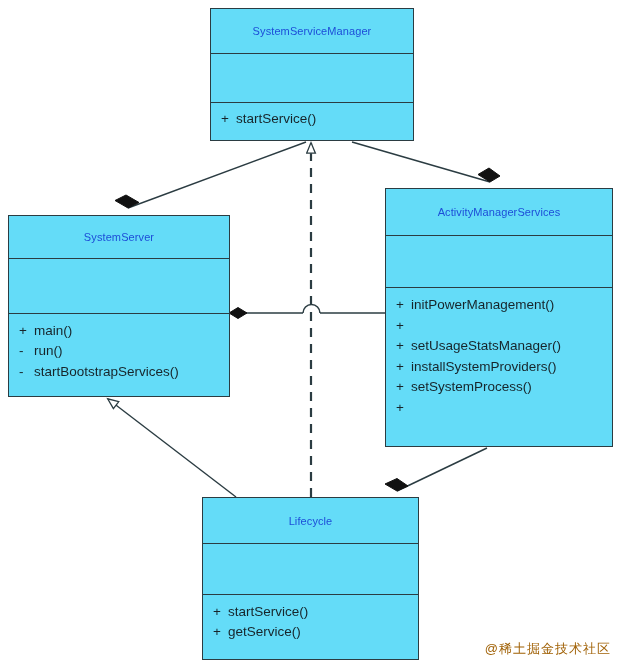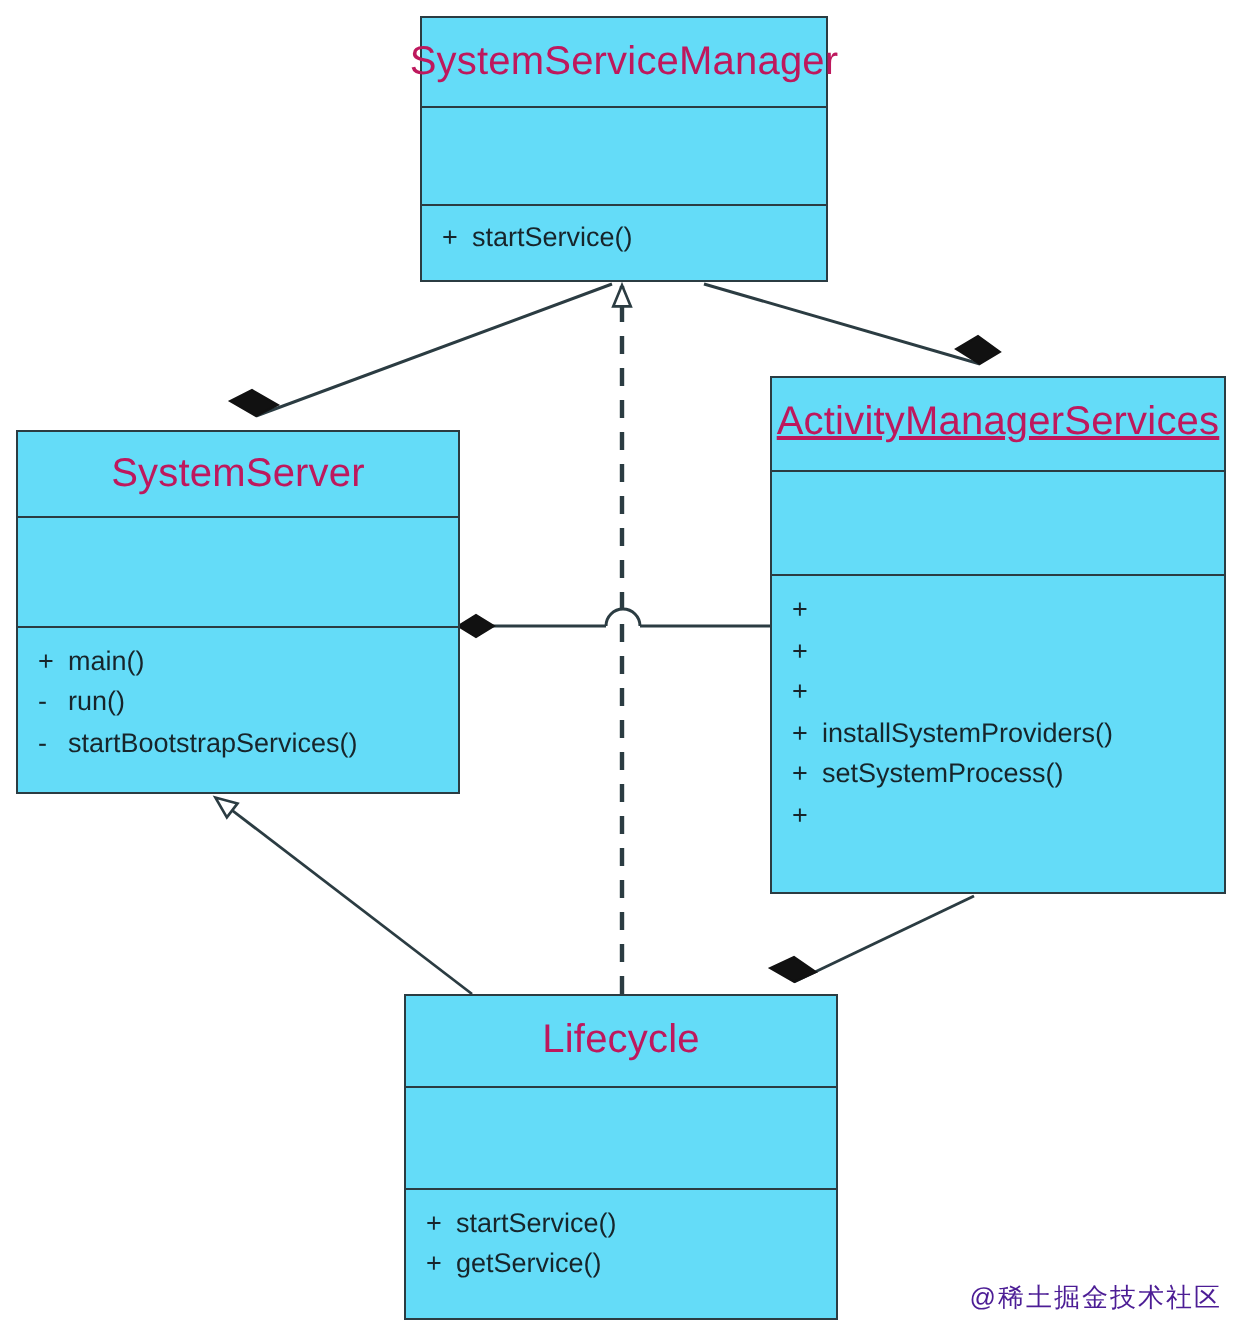--- a/index.html
+++ b/index.html
@@ -17,22 +17,22 @@
     position:absolute;
     background:#64dcf8;
     border:1.6px solid #2b3c42;
     box-sizing:border-box;
     display:flex;
     flex-direction:column;
   }
   .uml-title{
     box-sizing:border-box;
     display:flex;align-items:center;justify-content:center;
-    color:#be185d;
-    font-size:20px;
+    color:#1d4ed8;
+    font-size:11px;
     letter-spacing:.1px;
     white-space:nowrap;
   }
   .uml-attrs{
     box-sizing:border-box;
     border-top:1.6px solid #2b3c42;
   }
   .uml-ops{
     box-sizing:border-box;
     border-top:1.6px solid #2b3c42;
@@ -56,33 +56,33 @@
   #cls-ssm .uml-title{height:45px;}
   #cls-ssm .uml-attrs{height:50px;}
   #cls-ssm .uml-ops{height:38px;padding-top:6px;}
 
   #cls-ss{left:8px;top:215px;width:222px;height:182px;}
   #cls-ss .uml-title{height:43px;}
   #cls-ss .uml-attrs{height:55px;}
   #cls-ss .uml-ops{height:84px;}
 
   #cls-ams{left:385px;top:188px;width:228px;height:259px;}
-  #cls-ams .uml-title{height:46px;text-decoration:underline;}
+  #cls-ams .uml-title{height:46px;}
   #cls-ams .uml-attrs{height:53px;}
   #cls-ams .uml-ops{height:160px;}
 
   #cls-lc{left:202px;top:497px;width:217px;height:163px;}
   #cls-lc .uml-title{height:46px;}
   #cls-lc .uml-attrs{height:51px;}
   #cls-lc .uml-ops{height:66px;}
 
   #watermark{
     position:absolute;
     right:10px;bottom:8px;
-    color:#4c1d95;
+    color:#a16207;
     font-size:13px;
     letter-spacing:1px;
     user-select:none;
     white-space:nowrap;
   }
 </style>
 </head>
 <body>
 
 <div id="stage">
@@ -154,26 +154,28 @@
       </div>
     </div>
   </div>
 
   <div class="uml-class" id="cls-ams">
     <div class="uml-title">ActivityManagerServices</div>
     <div class="uml-attrs"></div>
     <div class="uml-ops">
       <div class="op-row">
         <span class="op-vis">+</span>
-      </div>
-      <div class="op-row">
-        <span class="op-vis">+</span>
-      </div>
-      <div class="op-row">
-        <span class="op-vis">+</span>
+        <span class="op-name">initPowerManagement()</span>
+      </div>
+      <div class="op-row">
+        <span class="op-vis">+</span>
+      </div>
+      <div class="op-row">
+        <span class="op-vis">+</span>
+        <span class="op-name">setUsageStatsManager()</span>
       </div>
       <div class="op-row">
         <span class="op-vis">+</span>
         <span class="op-name">installSystemProviders()</span>
       </div>
       <div class="op-row">
         <span class="op-vis">+</span>
         <span class="op-name">setSystemProcess()</span>
       </div>
       <div class="op-row">

